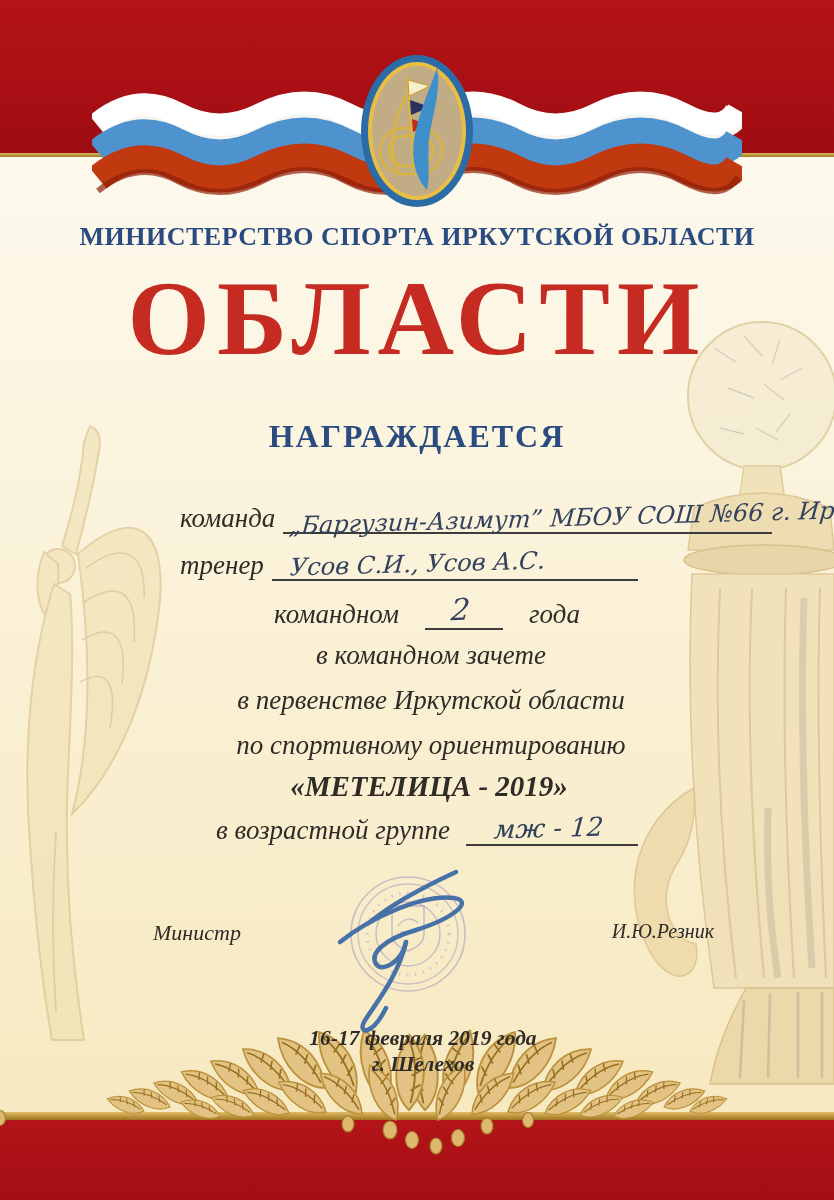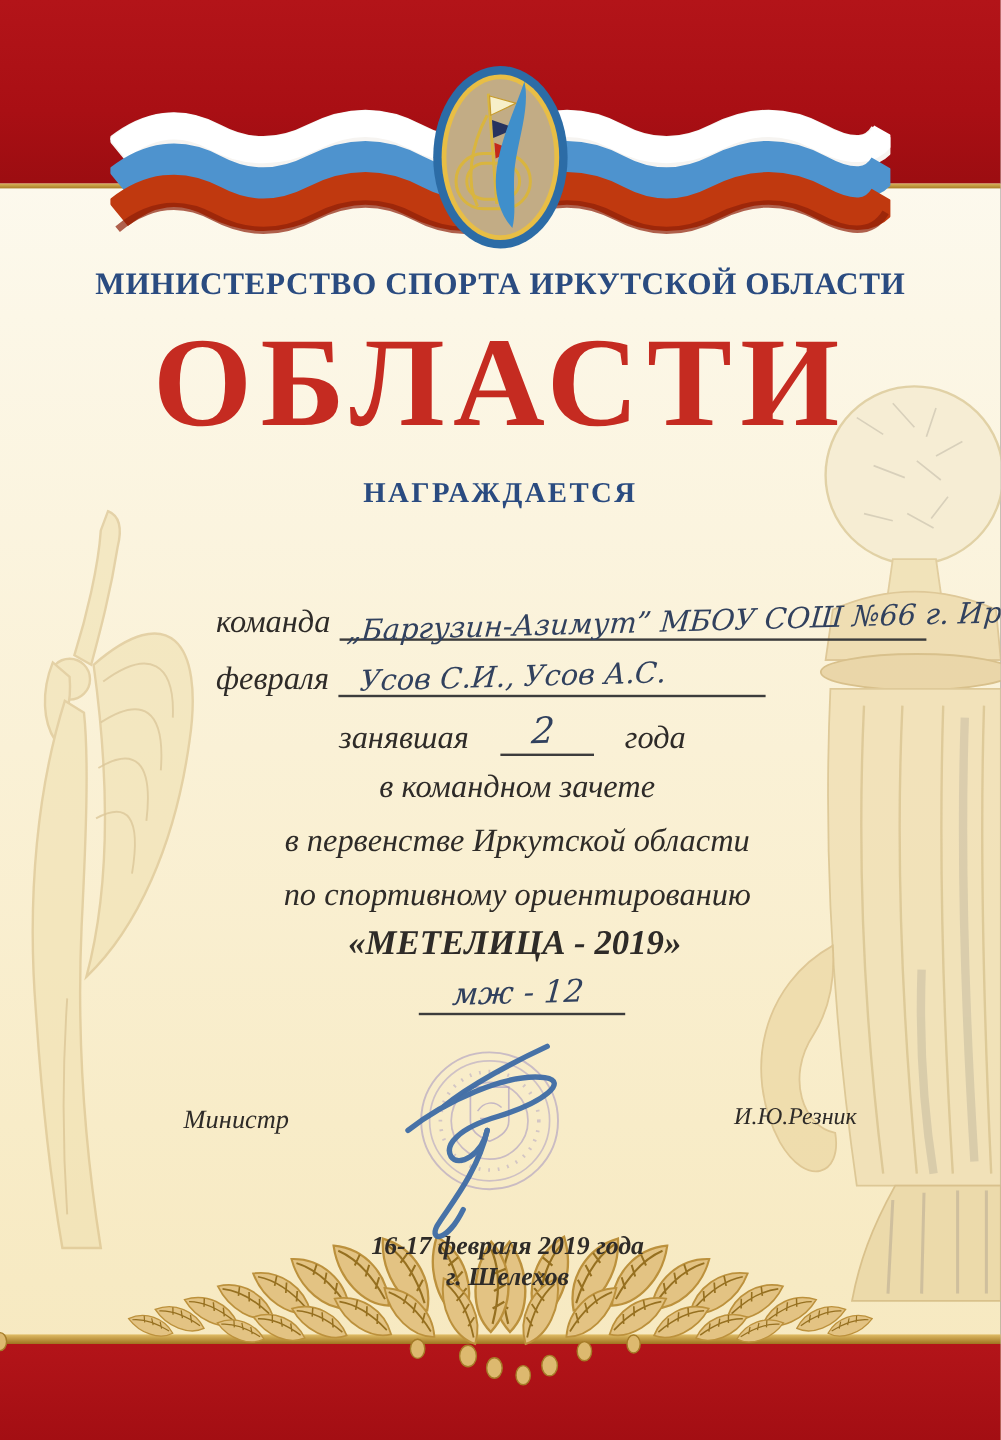--- a/index.html
+++ b/index.html
@@ -21,21 +21,21 @@
   .ribbon{position:absolute;left:92px;top:70px;}
   .emblem{position:absolute;left:358px;top:52px;}
   .wm-angel{position:absolute;left:-6px;top:412px;opacity:.6;}
   .wm-trophy{position:absolute;left:594px;top:288px;opacity:.85;}
   .laurel{position:absolute;left:0;top:1008px;}
   .stampsig{position:absolute;left:328px;top:852px;}
   
   .ctr{position:absolute;left:0;right:0;text-align:center;}
   .ministry{top:222px;font-size:26px;font-weight:bold;color:var(--header_navy);letter-spacing:.5px;}
   .gramota{top:258px;font-size:106px;font-weight:bold;color:var(--title_red);letter-spacing:7px;}
-  .awarded{top:398px;font-size:24px;font-weight:bold;color:var(--header_navy);letter-spacing:2px;}
+  .awarded{top:418px;font-size:32px;font-weight:bold;color:var(--header_navy);letter-spacing:2px;}
   .bodyline{font-style:italic;color:var(--text_dark);font-size:27px;transform:translateX(14px);}
   .l1{top:640px;} .l2{top:685px;} .l3{top:730px;}
   .event{top:770px;font-style:italic;font-weight:bold;color:var(--text_dark);font-size:29px;transform:translateX(12px);}
   .row{position:absolute;display:flex;align-items:flex-end;font-style:italic;color:var(--text_dark);font-size:27px;}
   .row .blank{position:relative;border-bottom:2px solid #3c3c3c;height:36px;}
   .hw{position:absolute;bottom:1px;white-space:nowrap;font-style:italic;
       color:var(--ink_blue);transform:rotate(-1.6deg) skewX(-6deg);font-family:"DejaVu Serif",serif;}
   .row-team{left:180px;right:16px;top:496px;}
   .row-team .blank{flex:1;margin-right:46px;}
   .row-team .hw{left:6px;font-size:24px;}
@@ -211,40 +211,41 @@
     <div class="ctr awarded">НАГРАЖДАЕТСЯ</div>
 
     <div class="row row-team">
       <span class="label">команда</span>
         <span class="blank">
           <span class="hw">„Баргузин-Азимут” МБОУ СОШ №66 г. Иркутск</span>
         </span>
     </div>
 
     <div class="row row-coach">
-      <span class="label">февраля</span>
+      <span class="label">тренер</span>
         <span class="blank">
           <span class="hw">Усов С.И.,  Усов А.С.</span>
         </span>
     </div>
 
     <div class="row row-place">
-      <span>занявшая</span>
+      <span>командном</span>
         <span class="blank">
           <span class="hw">2</span>
         </span>
         <span>года</span>
     </div>
 
     <div class="ctr bodyline l1">в командном зачете</div>
     <div class="ctr bodyline l2">в первенстве Иркутской области</div>
     <div class="ctr bodyline l3">по спортивному ориентированию</div>
     <div class="ctr event">«МЕТЕЛИЦА - 2019»</div>
 
     <div class="row row-group">
+      <span>в возрастной группе</span>
         <span class="blank">
           <span class="hw">мж - 12</span>
         </span>
     </div>
 
     <div class="signer-role">Министр</div>
     <div class="signer-name">И.Ю.Резник</div>
 
     <div class="ctr date1">16-17 февраля 2019 года</div>
     <div class="ctr date2">г. Шелехов</div>

